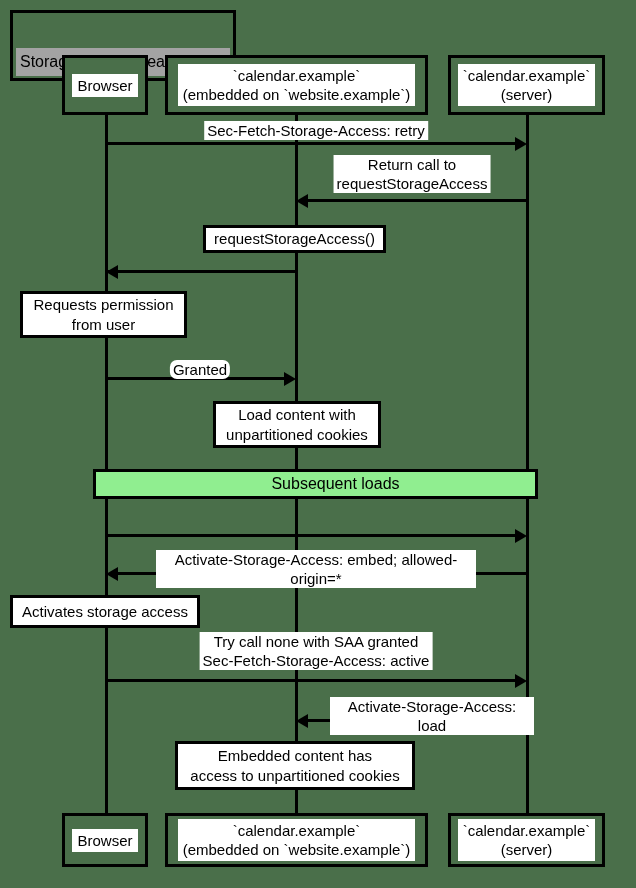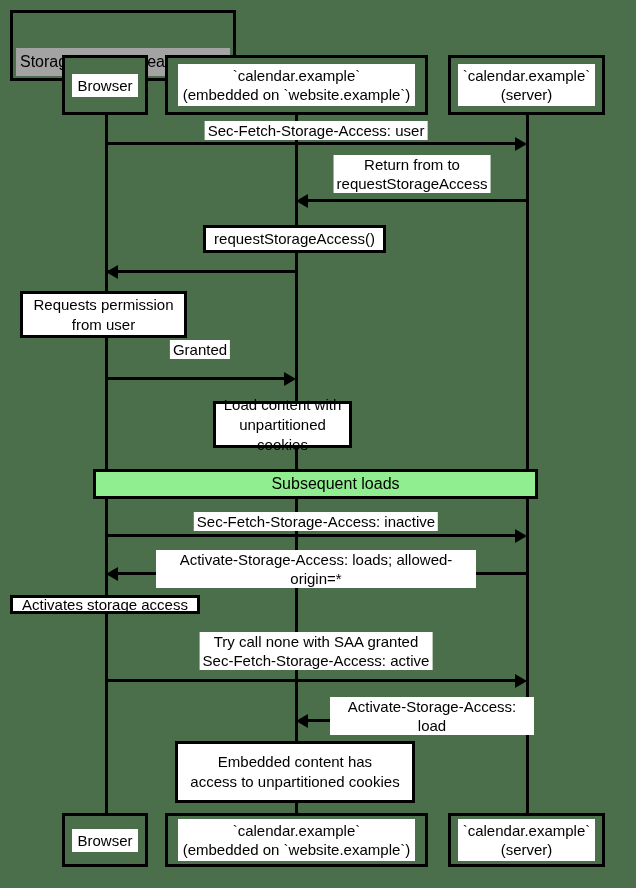--- a/index.html
+++ b/index.html
@@ -150,65 +150,64 @@
 (embedded on `website.example`)</span>
   </div>
 
   <div class="actor-box" style="left:448px; top:55px; width:157px; height:60px;">
     <span class="actor-label">`calendar.example`
 (server)</span>
   </div>
 
   <div class="msg-line" style="left:106px; top:142px; width:414px;"></div>
   <div class="arrow-head right" style="left:515px; top:136.5px;"></div>
-  <div class="msg-label" style="left:316px; top:121px;">Sec-Fetch-Storage-Access: user</div>
+  <div class="msg-label" style="left:316px; top:121px;">Sec-Fetch-Storage-Access: retry</div>
 
   <div class="msg-line" style="left:308px; top:199px; width:219px;"></div>
   <div class="arrow-head left" style="left:296px; top:193.5px;"></div>
-  <div class="msg-label" style="left:412px; top:155px;">Return from to
+  <div class="msg-label" style="left:412px; top:155px;">Return call to
 requestStorageAccess</div>
 
   <div class="msg-line" style="left:106px; top:270px; width:190px;"></div>
   <div class="arrow-head left" style="left:106px; top:264.5px;"></div>
   <div class="note-box" style="left:20px; top:291px; width:167px; height:47px;">Requests permission
 from user</div>
 
   <div class="note-box" style="left:203px; top:225px; width:183px; height:28px;">requestStorageAccess()</div>
 
   <div class="msg-line" style="left:106px; top:377px; width:184px;"></div>
   <div class="arrow-head right" style="left:284px; top:371.5px;"></div>
-  <div class="msg-label" style="left:200px; top:340px;">Granted</div>
-
-  <div class="note-box" style="left:213px; top:401px; width:139px; height:47px;">Load content with
+  <div class="msg-label" style="left:200px; top:360px;border-radius:7px;">Granted</div>
+
+  <div class="note-box" style="left:213px; top:401px; width:168px; height:47px;">Load content with
 unpartitioned cookies</div>
 
   <div class="section-band" style="left:93px; top:469px; width:445px; height:30px; background:#90ee90;">
     <span>Subsequent loads</span>
   </div>
 
   <div class="msg-line" style="left:106px; top:534px; width:414px;"></div>
   <div class="arrow-head right" style="left:515px; top:528.5px;"></div>
-  <div class="msg-label" style="left:316px; top:512px;">Sec-Fetch-Storage-Access: inactive</div>
 
   <div class="msg-line" style="left:118px; top:572px; width:409px;"></div>
   <div class="arrow-head left" style="left:106px; top:566.5px;"></div>
-  <div class="msg-label" style="left:316px; top:550px;">Activate-Storage-Access: loads; allowed-origin=*</div>
-
-  <div class="note-box" style="left:10px; top:595px; width:190px; height:19px;">Activates storage access</div>
+  <div class="msg-label" style="left:316px; top:550px;">Activate-Storage-Access: embed; allowed-origin=*</div>
+
+  <div class="note-box" style="left:10px; top:595px; width:190px; height:33px;">Activates storage access</div>
 
   <div class="msg-line" style="left:106px; top:679px; width:414px;"></div>
   <div class="arrow-head right" style="left:515px; top:673.5px;"></div>
   <div class="msg-label" style="left:316px; top:632px;">Try call none with SAA granted
 Sec-Fetch-Storage-Access: active</div>
 
   <div class="msg-line" style="left:308px; top:719px; width:219px;"></div>
   <div class="arrow-head left" style="left:296px; top:713.5px;"></div>
   <div class="msg-label" style="left:412px; top:697px;margin-left:20px;">Activate-Storage-Access: load</div>
 
-  <div class="note-box" style="left:175px; top:741px; width:240px; height:62px;">Embedded content has
+  <div class="note-box" style="left:175px; top:741px; width:240px; height:49px;">Embedded content has
 access to unpartitioned cookies</div>
 
   <div class="actor-box" style="left:62px; top:813px; width:86px; height:54px;">
     <span class="actor-label">Browser</span>
   </div>
 
   <div class="actor-box" style="left:165px; top:813px; width:263px; height:54px;">
     <span class="actor-label">`calendar.example`
 (embedded on `website.example`)</span>
   </div>

